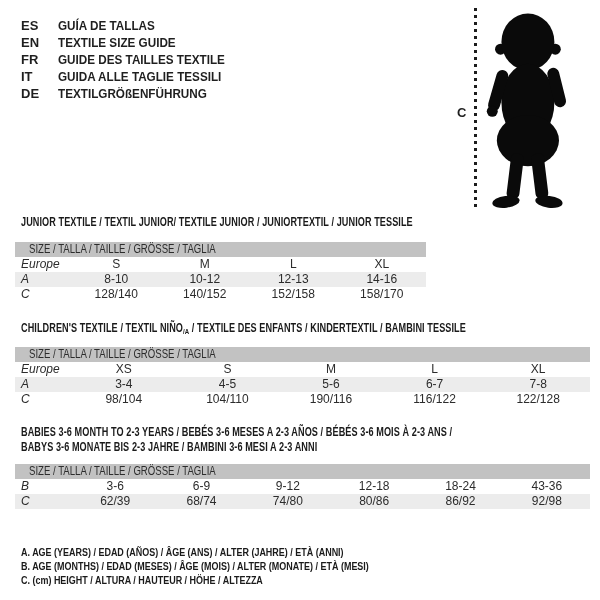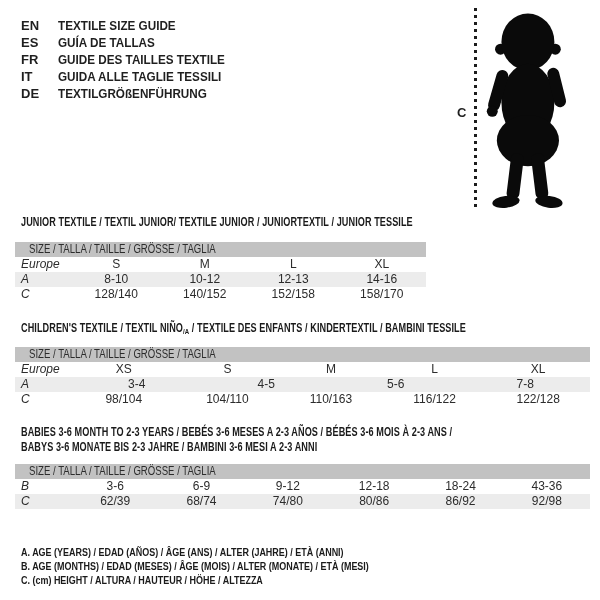--- a/index.html
+++ b/index.html
@@ -53,26 +53,26 @@
     white-space:nowrap; transform:scaleX(.78); transform-origin:left center; color:#1a1a1a;
   }
 </style>
 </head>
 <body>
 
 <div class="page">
 
   <div class="lang-block">
     <div class="lang-row">
+      <span class="lang-code">ES</span>
+      <span class="lang-label">GUÍA DE TALLAS</span>
+    </div>
+    <div class="lang-row">
       <span class="lang-code">EN</span>
       <span class="lang-label">TEXTILE SIZE GUIDE</span>
-    </div>
-    <div class="lang-row">
-      <span class="lang-code">ES</span>
-      <span class="lang-label">GUÍA DE TALLAS</span>
     </div>
     <div class="lang-row">
       <span class="lang-code">FR</span>
       <span class="lang-label">GUIDE DES TAILLES TEXTILE</span>
     </div>
     <div class="lang-row">
       <span class="lang-code">IT</span>
       <span class="lang-label">GUIDA ALLE TAGLIE TESSILI</span>
     </div>
     <div class="lang-row">
@@ -141,27 +141,28 @@
       <span class="val">S</span>
       <span class="val">M</span>
       <span class="val">L</span>
       <span class="val">XL</span>
     </div>
     <div class="row alt">
       <span class="lbl">A</span>
       <span class="val">3-4</span>
       <span class="val">4-5</span>
       <span class="val">5-6</span>
+      <span class="val">6-7</span>
       <span class="val">7-8</span>
     </div>
     <div class="row">
       <span class="lbl">C</span>
       <span class="val">98/104</span>
       <span class="val">104/110</span>
-      <span class="val">110/163</span>
+      <span class="val">190/116</span>
       <span class="val">116/122</span>
       <span class="val">122/128</span>
     </div>
   </div>
 
   <div class="tbl-title" id="t3-title">
     <div class="tline">BABIES 3-6 MONTH TO 2-3 YEARS / BEBÉS 3-6 MESES A 2-3 AÑOS / BÉBÉS 3-6 MOIS À 2-3 ANS /</div>
     <div class="tline">BABYS 3-6 MONATE BIS 2-3 JAHRE / BAMBINI 3-6 MESI A 2-3 ANNI</div>
   </div>
   <div class="tbl" id="t3">

